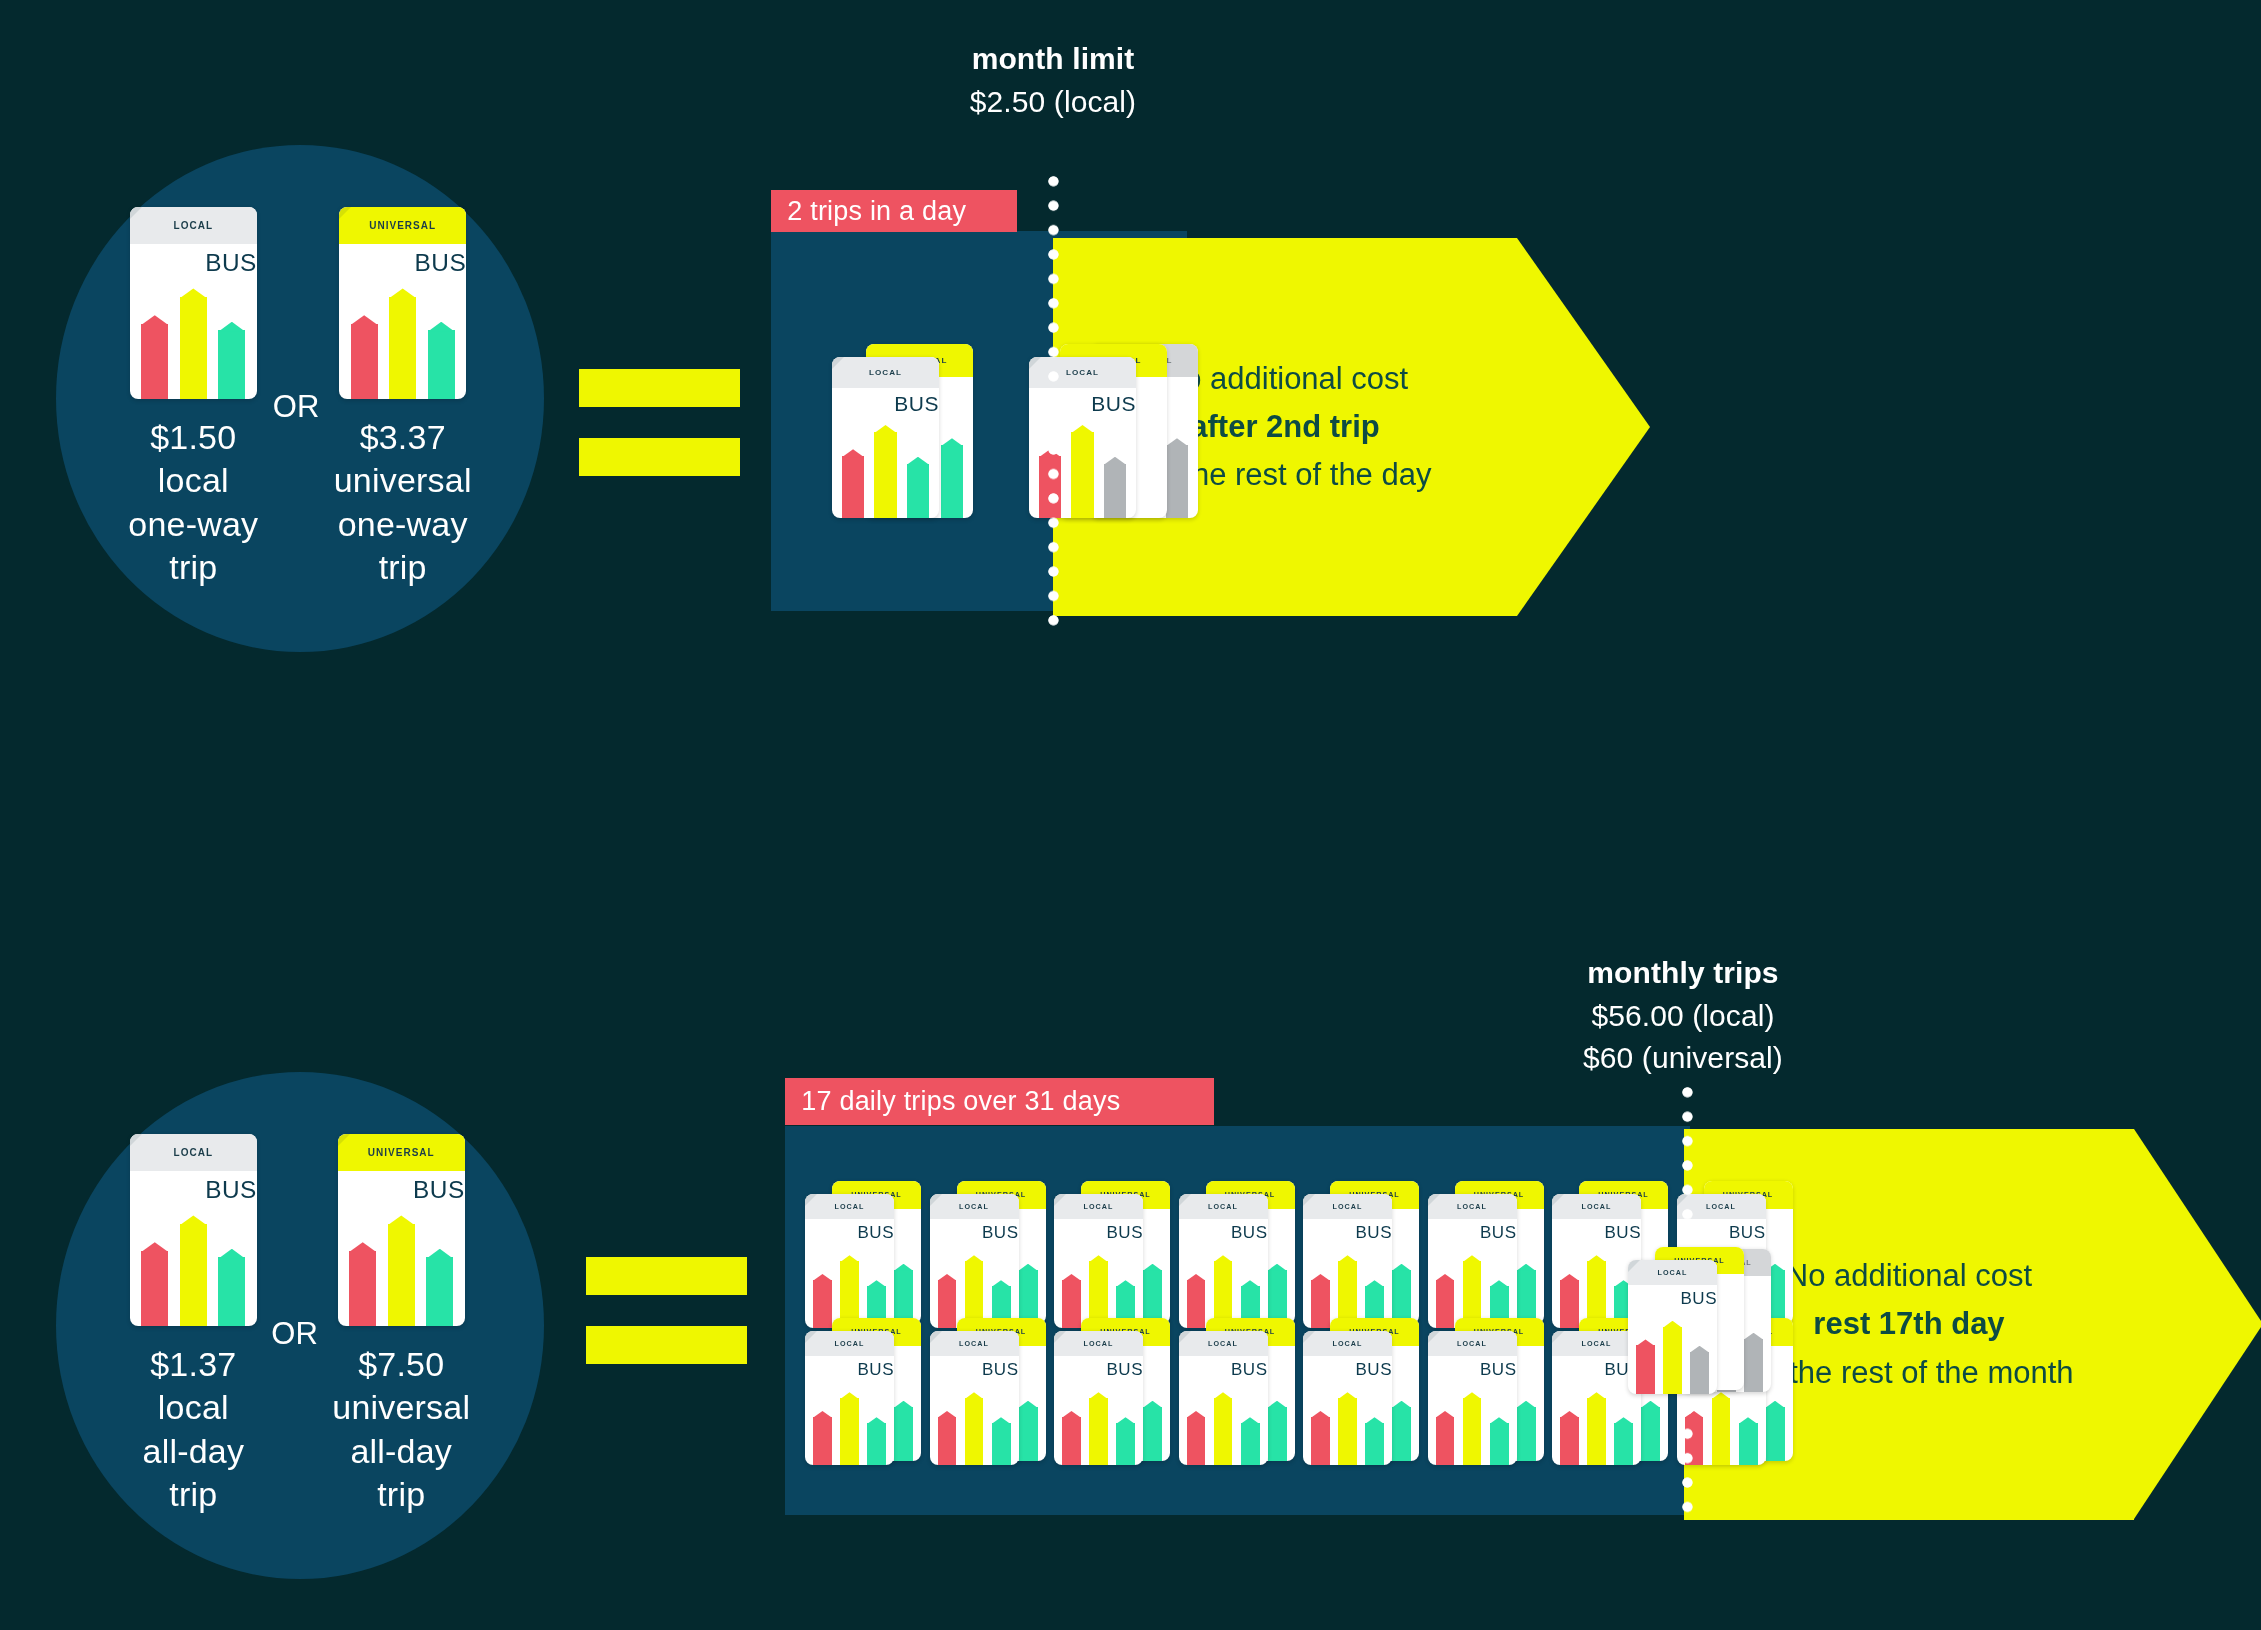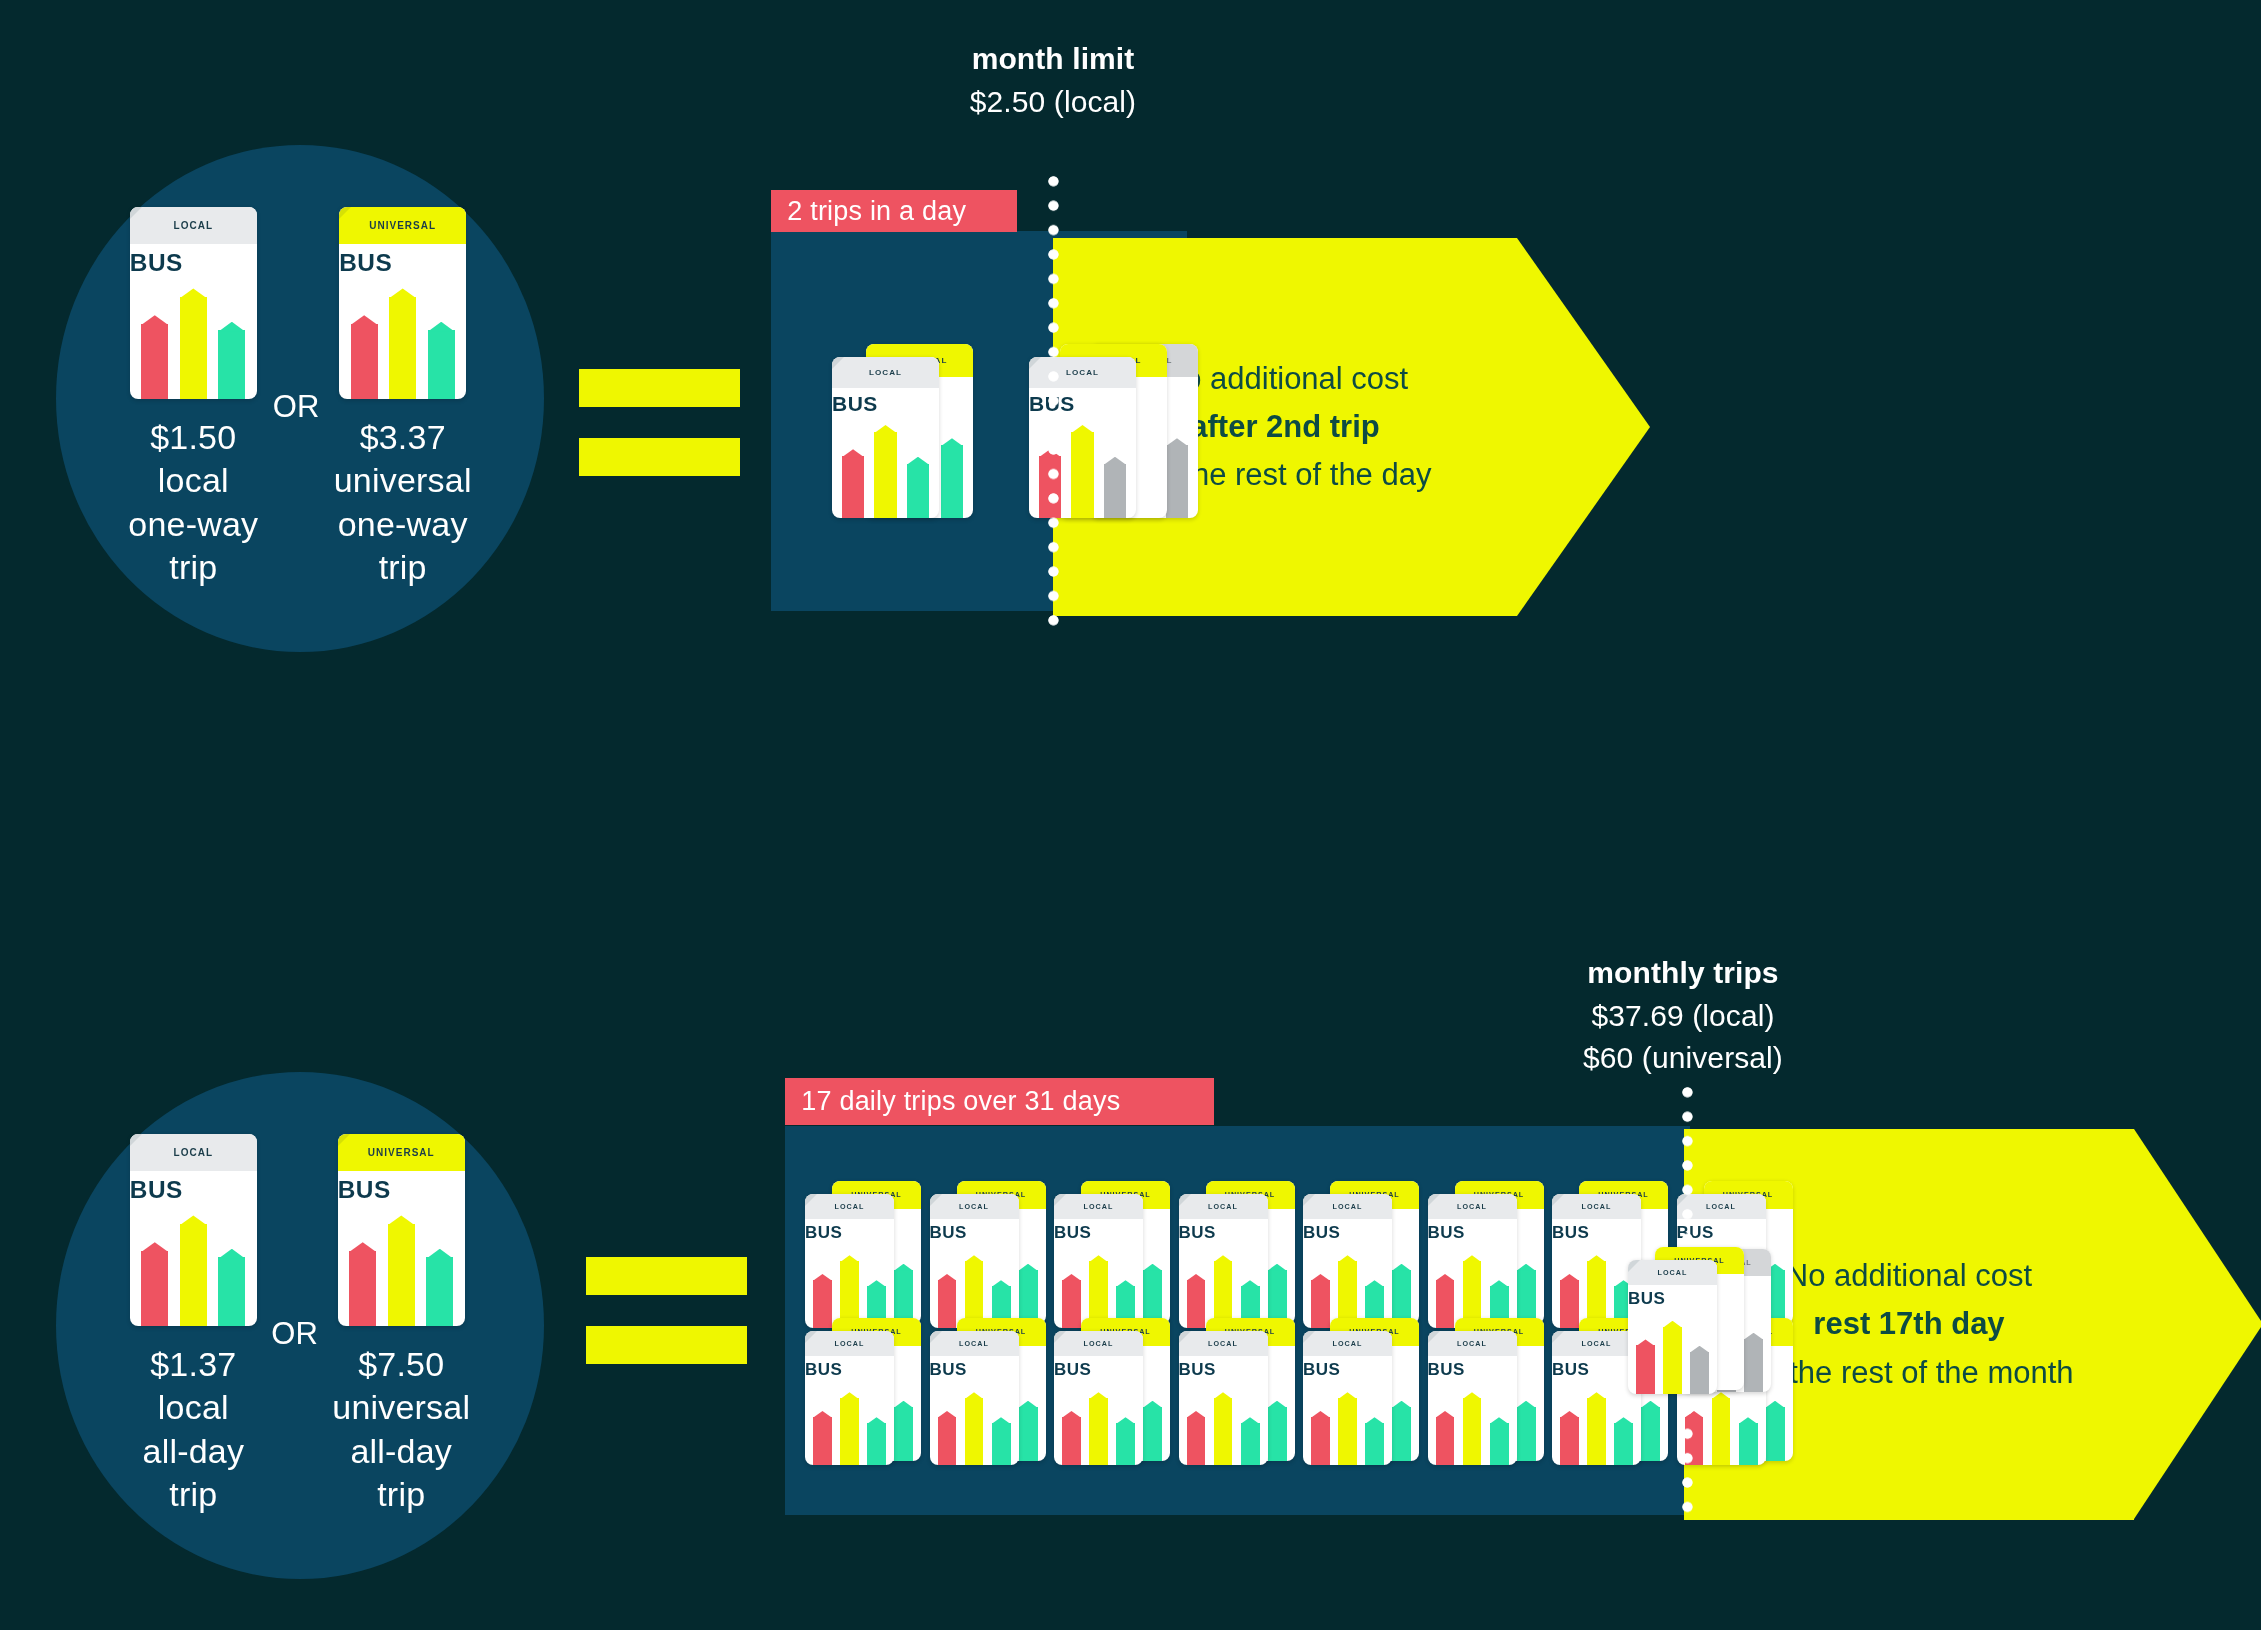--- a/index.html
+++ b/index.html
@@ -52,22 +52,22 @@
     height: 19%;
     display: flex; align-items: center; justify-content: center;
     font-size: 10px; letter-spacing: 1px;
     font-weight: 700;
     color: #1b3d4a;
   }
   .tband.local { background: #e8eaec; }
   .tband.universal { background: #eff700; }
   .tband.gray { background: #d4d6d8; }
   .tbus {
-    text-align: left; color: #0d3a4d;
-    font-weight: 700; letter-spacing: 0.5px;
+    text-align: right; color: #0d3a4d;
+    font-weight: 400; letter-spacing: 0.5px;
     padding-top: 4%;
   }
   .tbars {
     position: absolute; left: 9%; right: 9%; bottom: 0;
     height: 58%;
     display: flex; align-items: flex-end; justify-content: space-between;
   }
   .bar { width: 26%; position: relative; }
   .bar::before {
     content: ""; position: absolute; left: 0; right: 0; top: -0.36em;
@@ -754,18 +754,18 @@
           <div class="bar gr" style="height:54%;font-size:16.3px;"></div>
         </div>
       </div>
     </div>
   </div>
 
   <div class="dotline" style="left:1681px; top:1086px; height:436px;"></div>
 
   <div class="limit" style="left:1484px; top:952px; width:398px;">
     <div class="hd">monthly trips</div>
-    <div>$37.69 (local)</div>
+    <div>$56.00 (local)</div>
     <div>$60 (universal)</div>
   </div>
 
 </div>
 
 
 </body></html>

